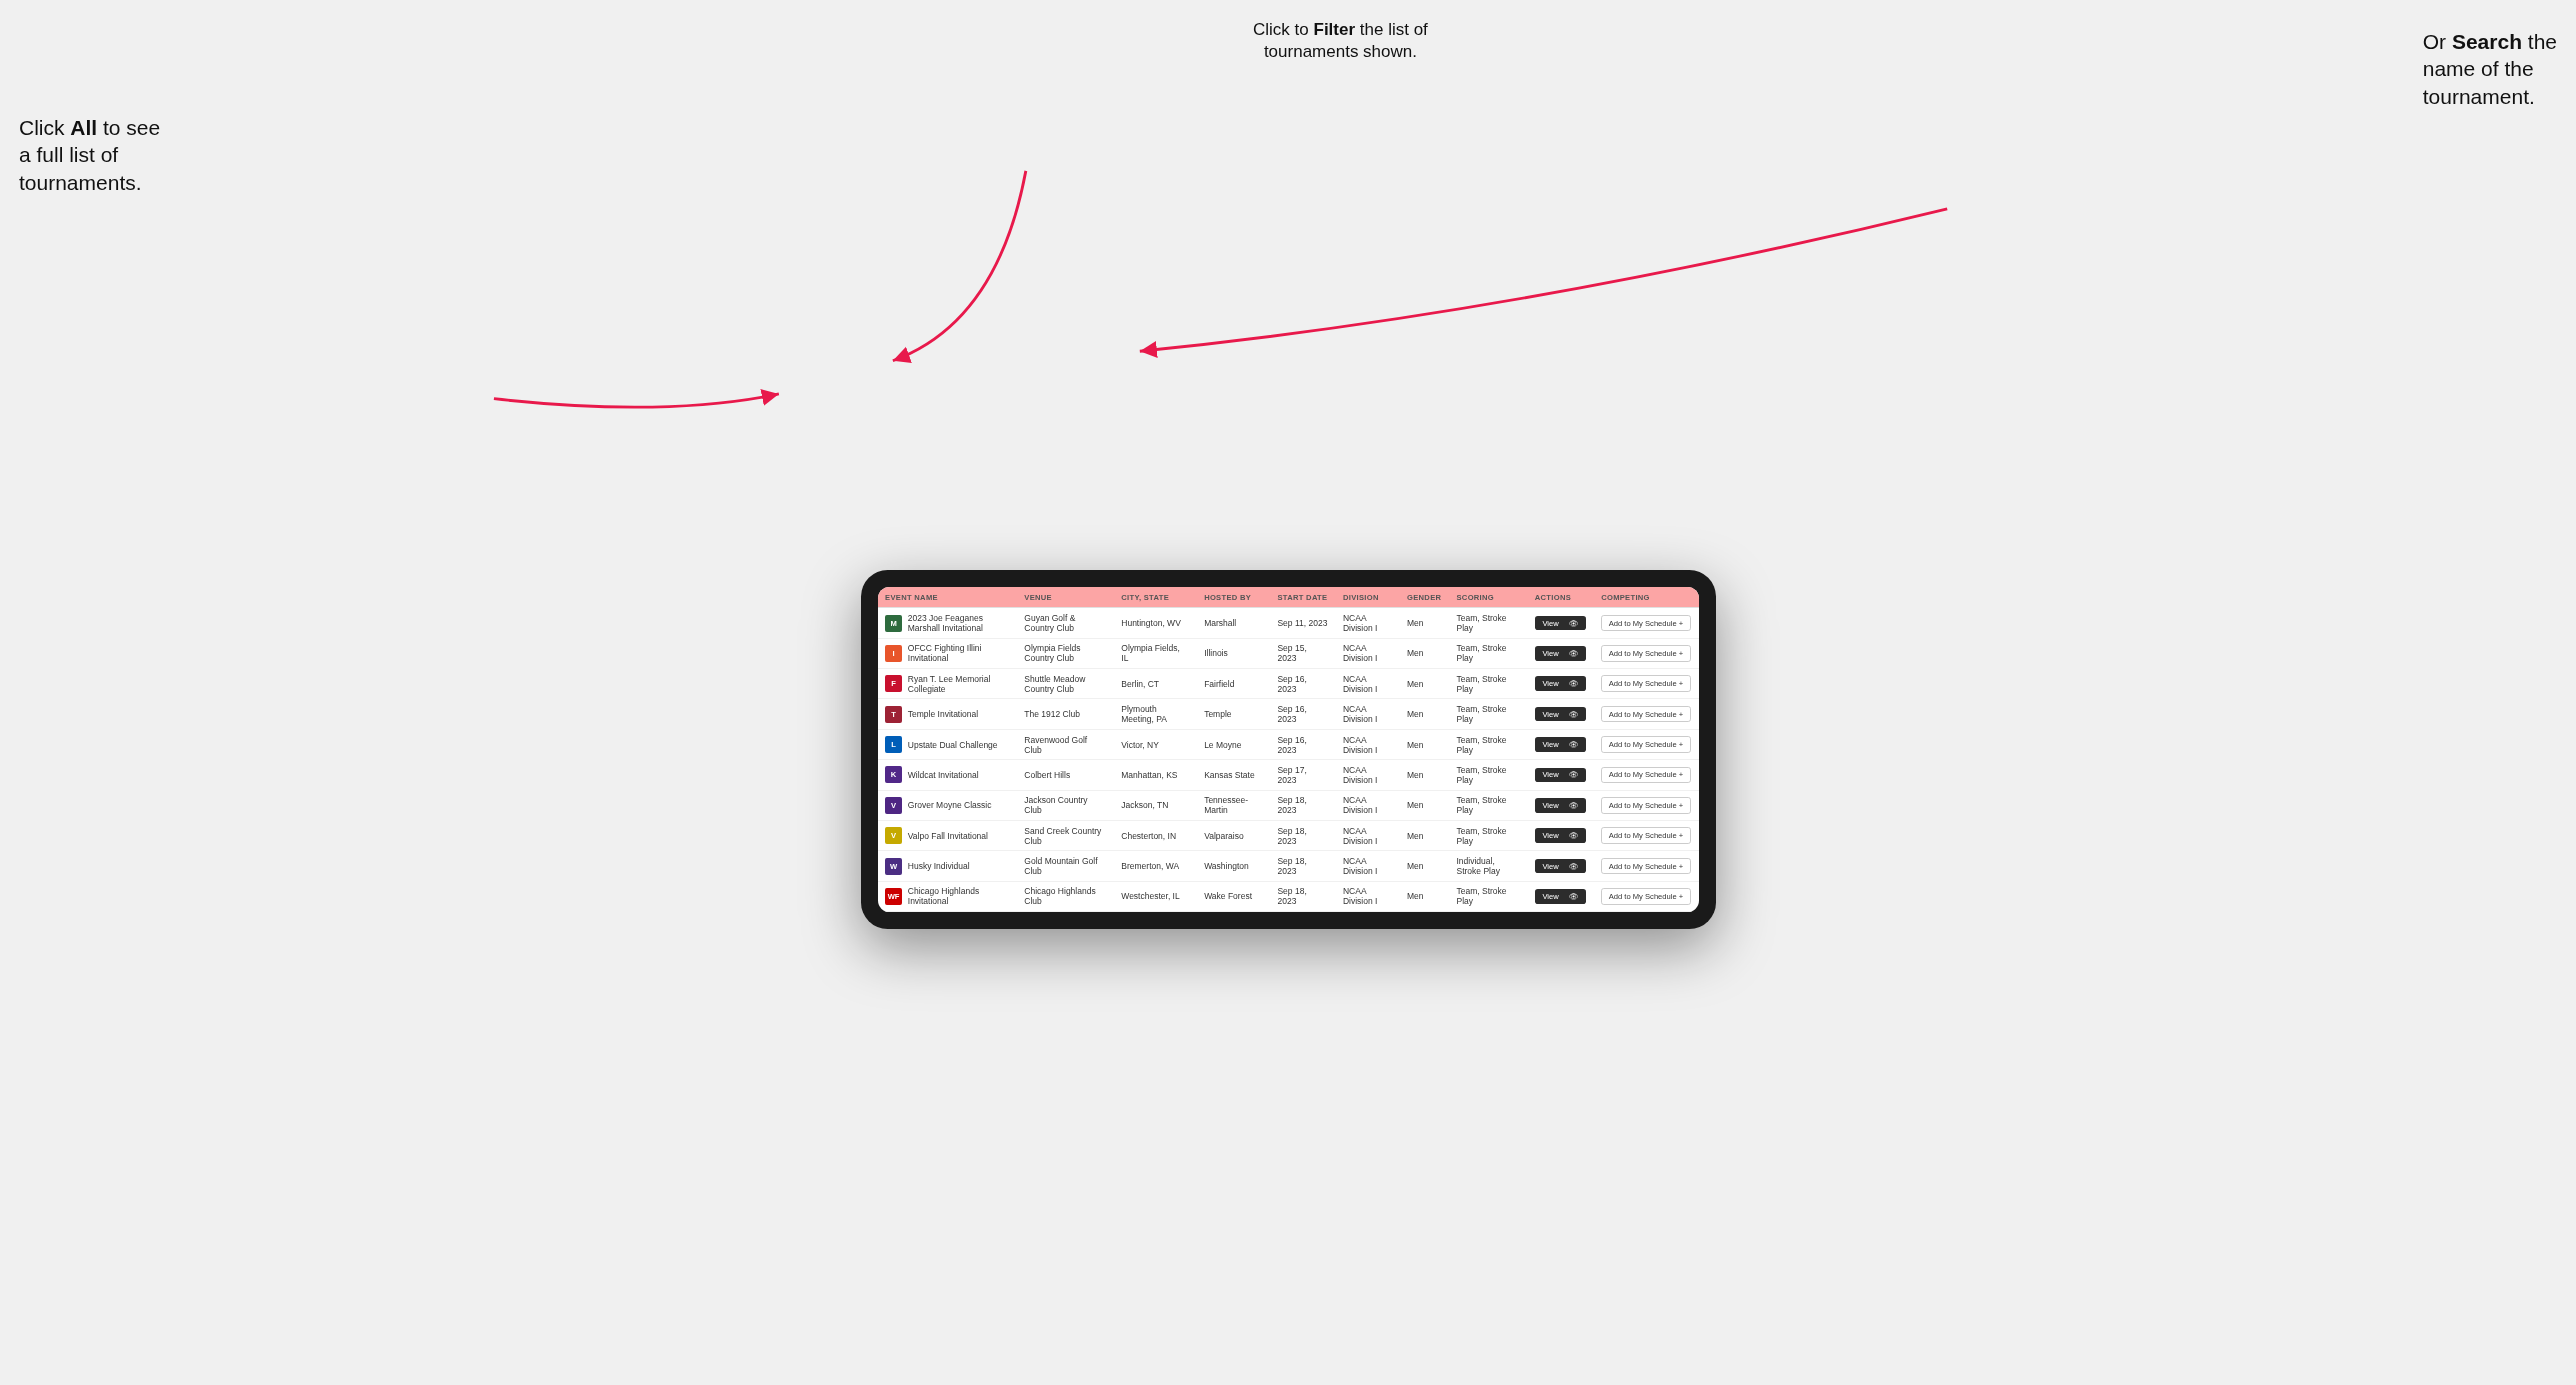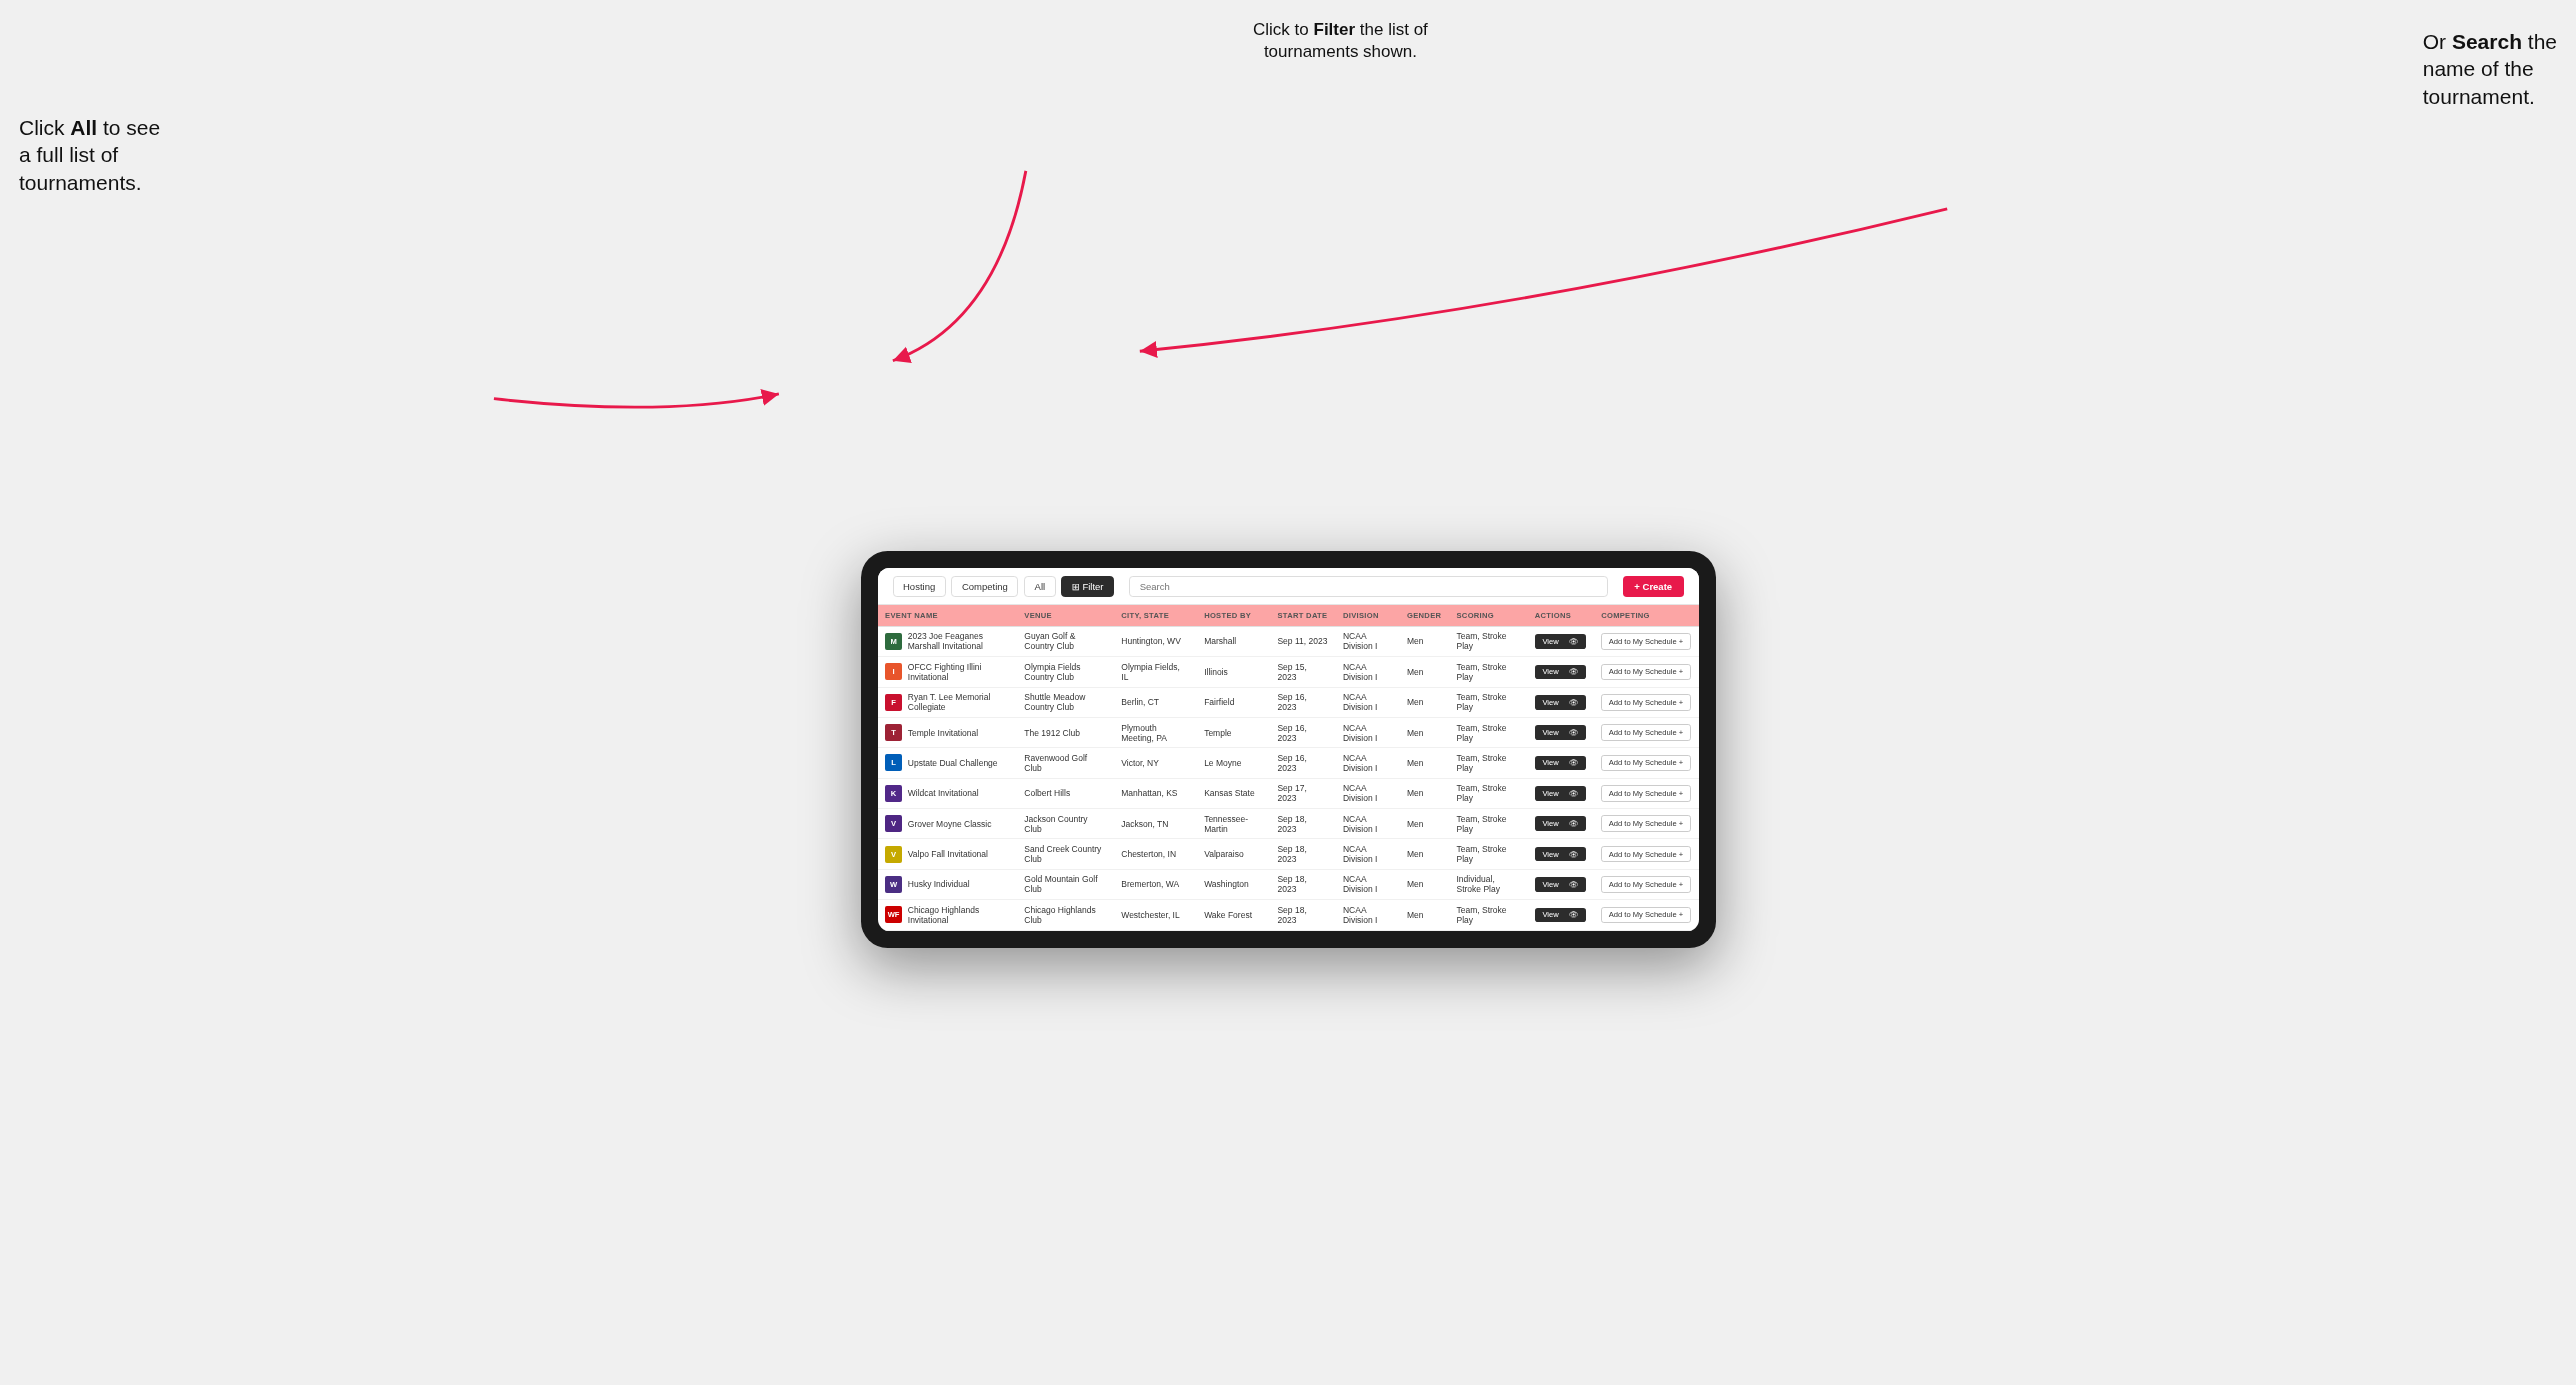--- a/index.html
+++ b/index.html
@@ -249,32 +249,20 @@
 </div>
 
 <div class="annotation annotation-left">
   Click <b>All</b> to see<br>a full list of<br>tournaments.
 </div>
 
 <div class="tablet-frame">
   <div class="tablet-screen">
 
 
-    <div class="filter-bar">
-      <button class="filter-btn">Hosting</button>
-      <button class="filter-btn">Competing</button>
-      <button class="filter-btn">All</button>
-      <button class="filter-btn active-dark">
-        <span>⊞ </span><span>Filter</span>
-      </button>
-      <div class="search-box">
-        <input class="search-input" type="text" placeholder="Search" style="">
-      </div>
-      <button class="create-btn">+ Create</button>
-    </div>
 
     <div style="overflow-x:auto;">
       <table class="tournaments-table">
         <thead>
           <tr>
             <th>EVENT NAME</th>
             <th>VENUE</th>
             <th>CITY, STATE</th>
             <th>HOSTED BY</th>
             <th>START DATE</th>

